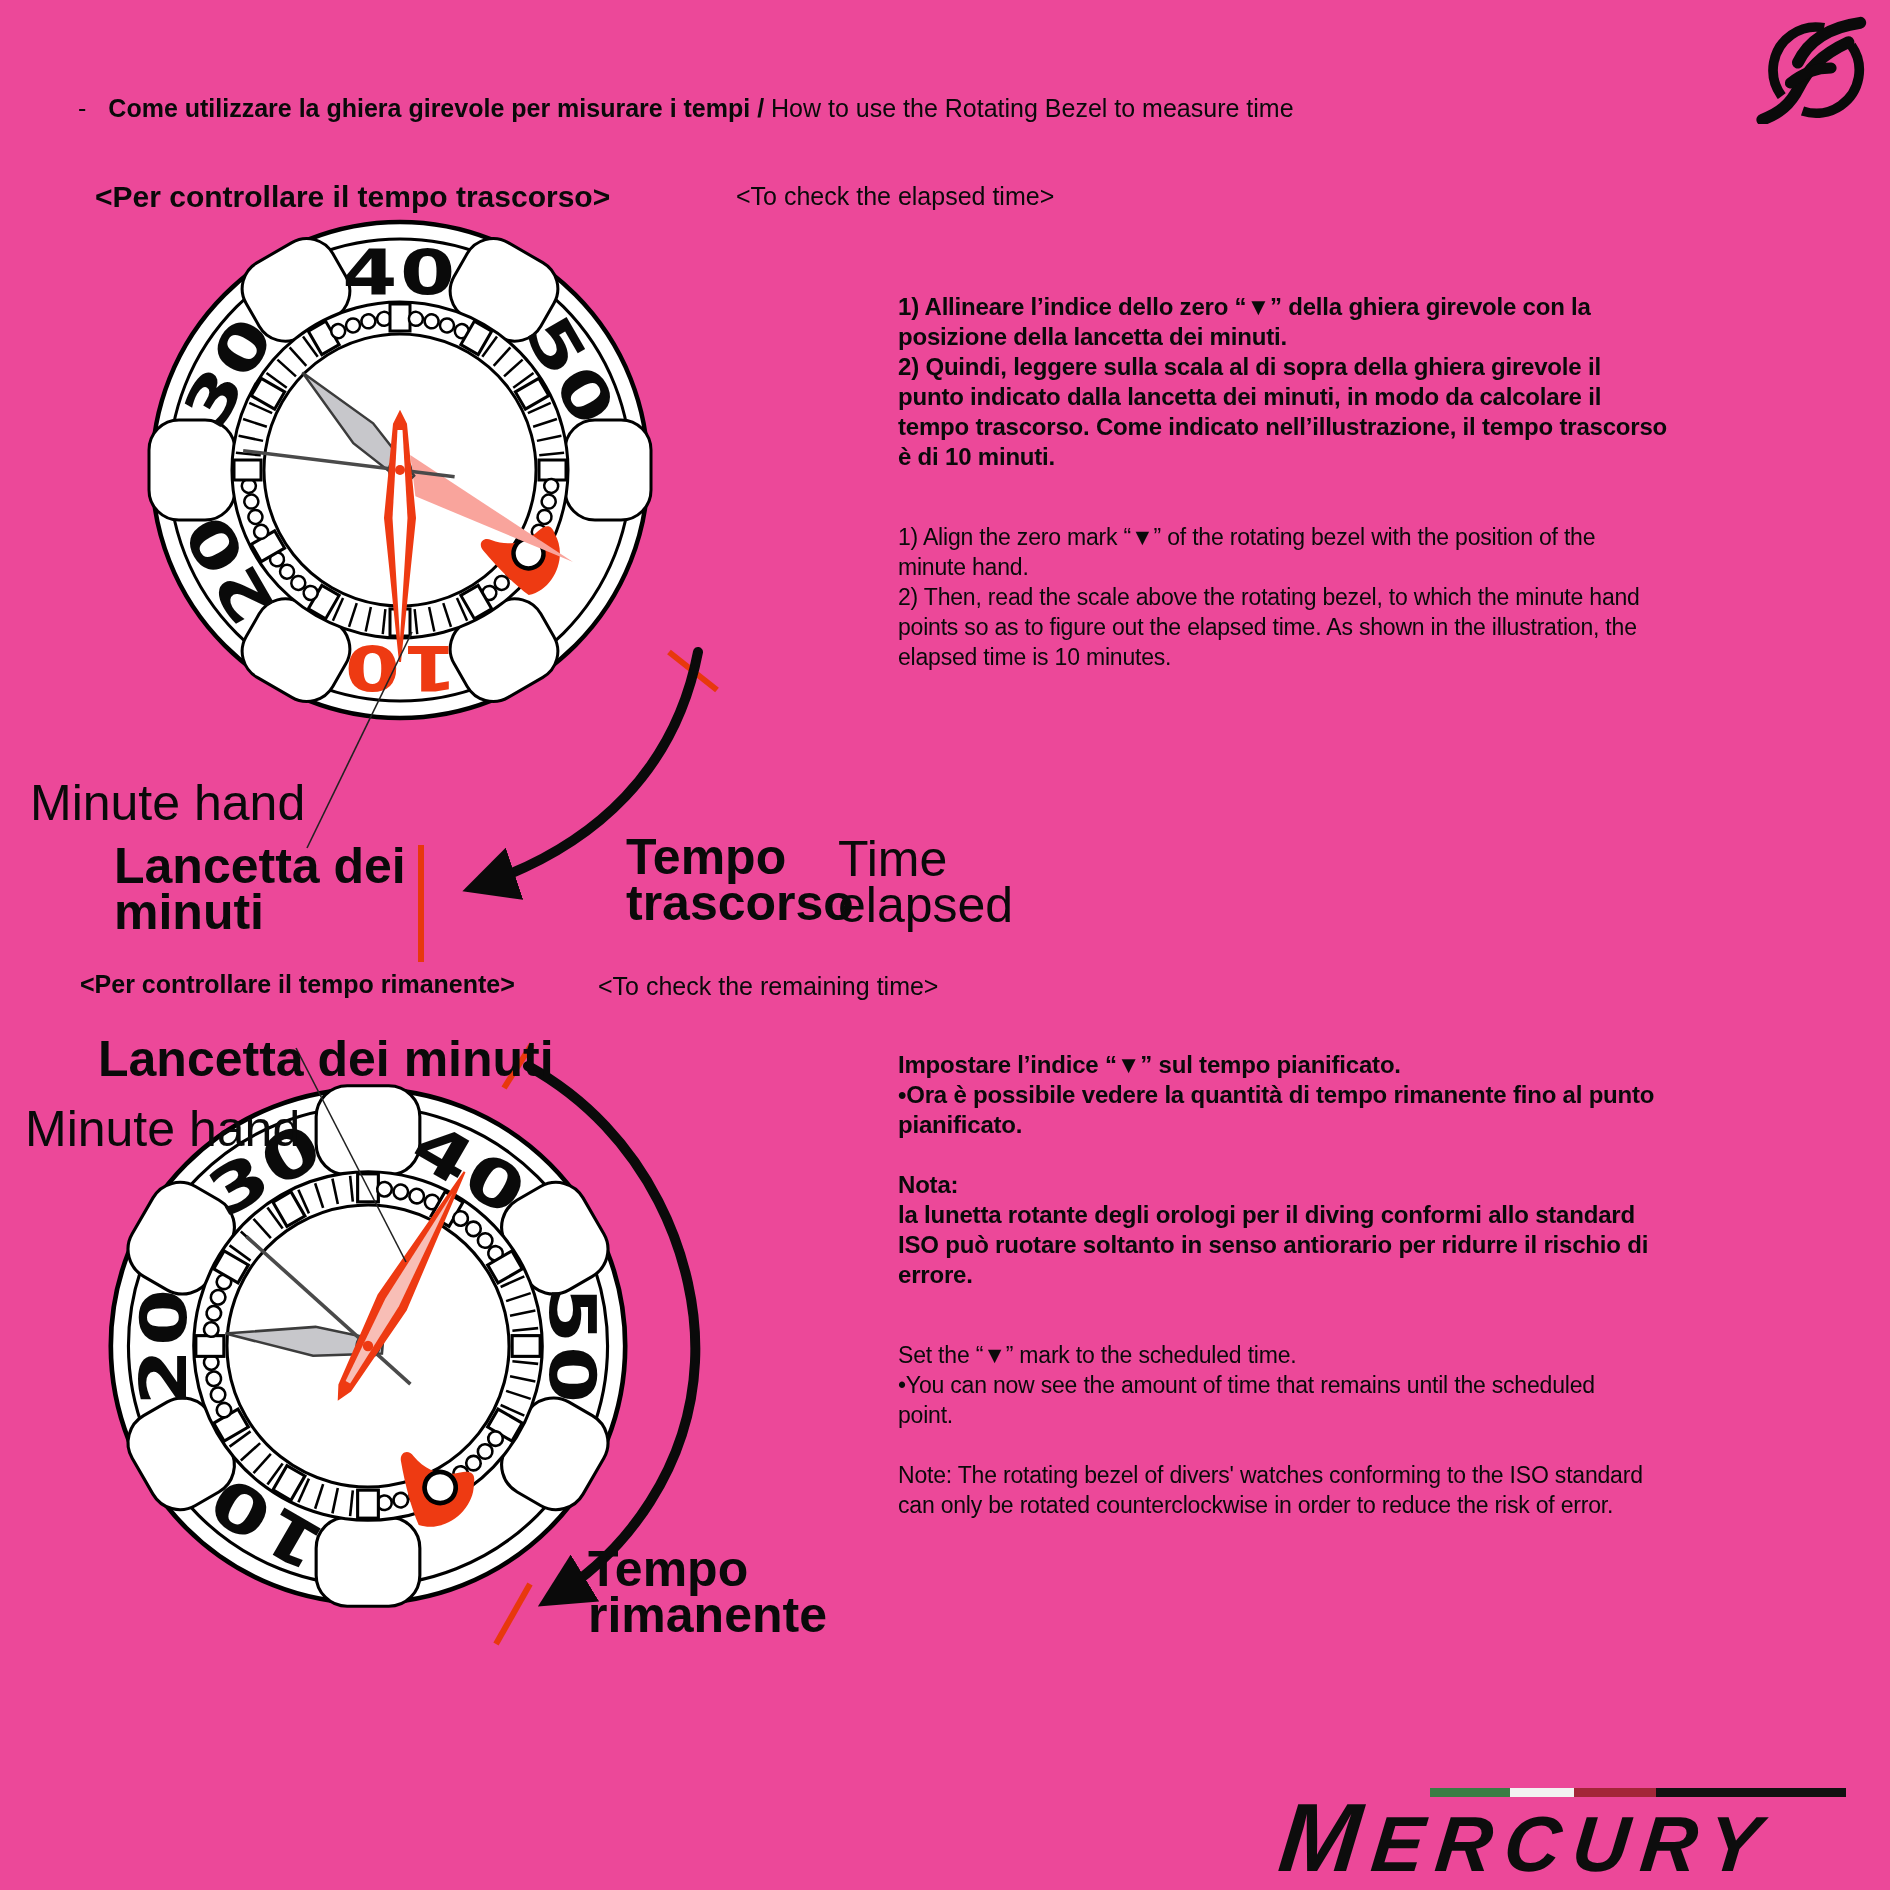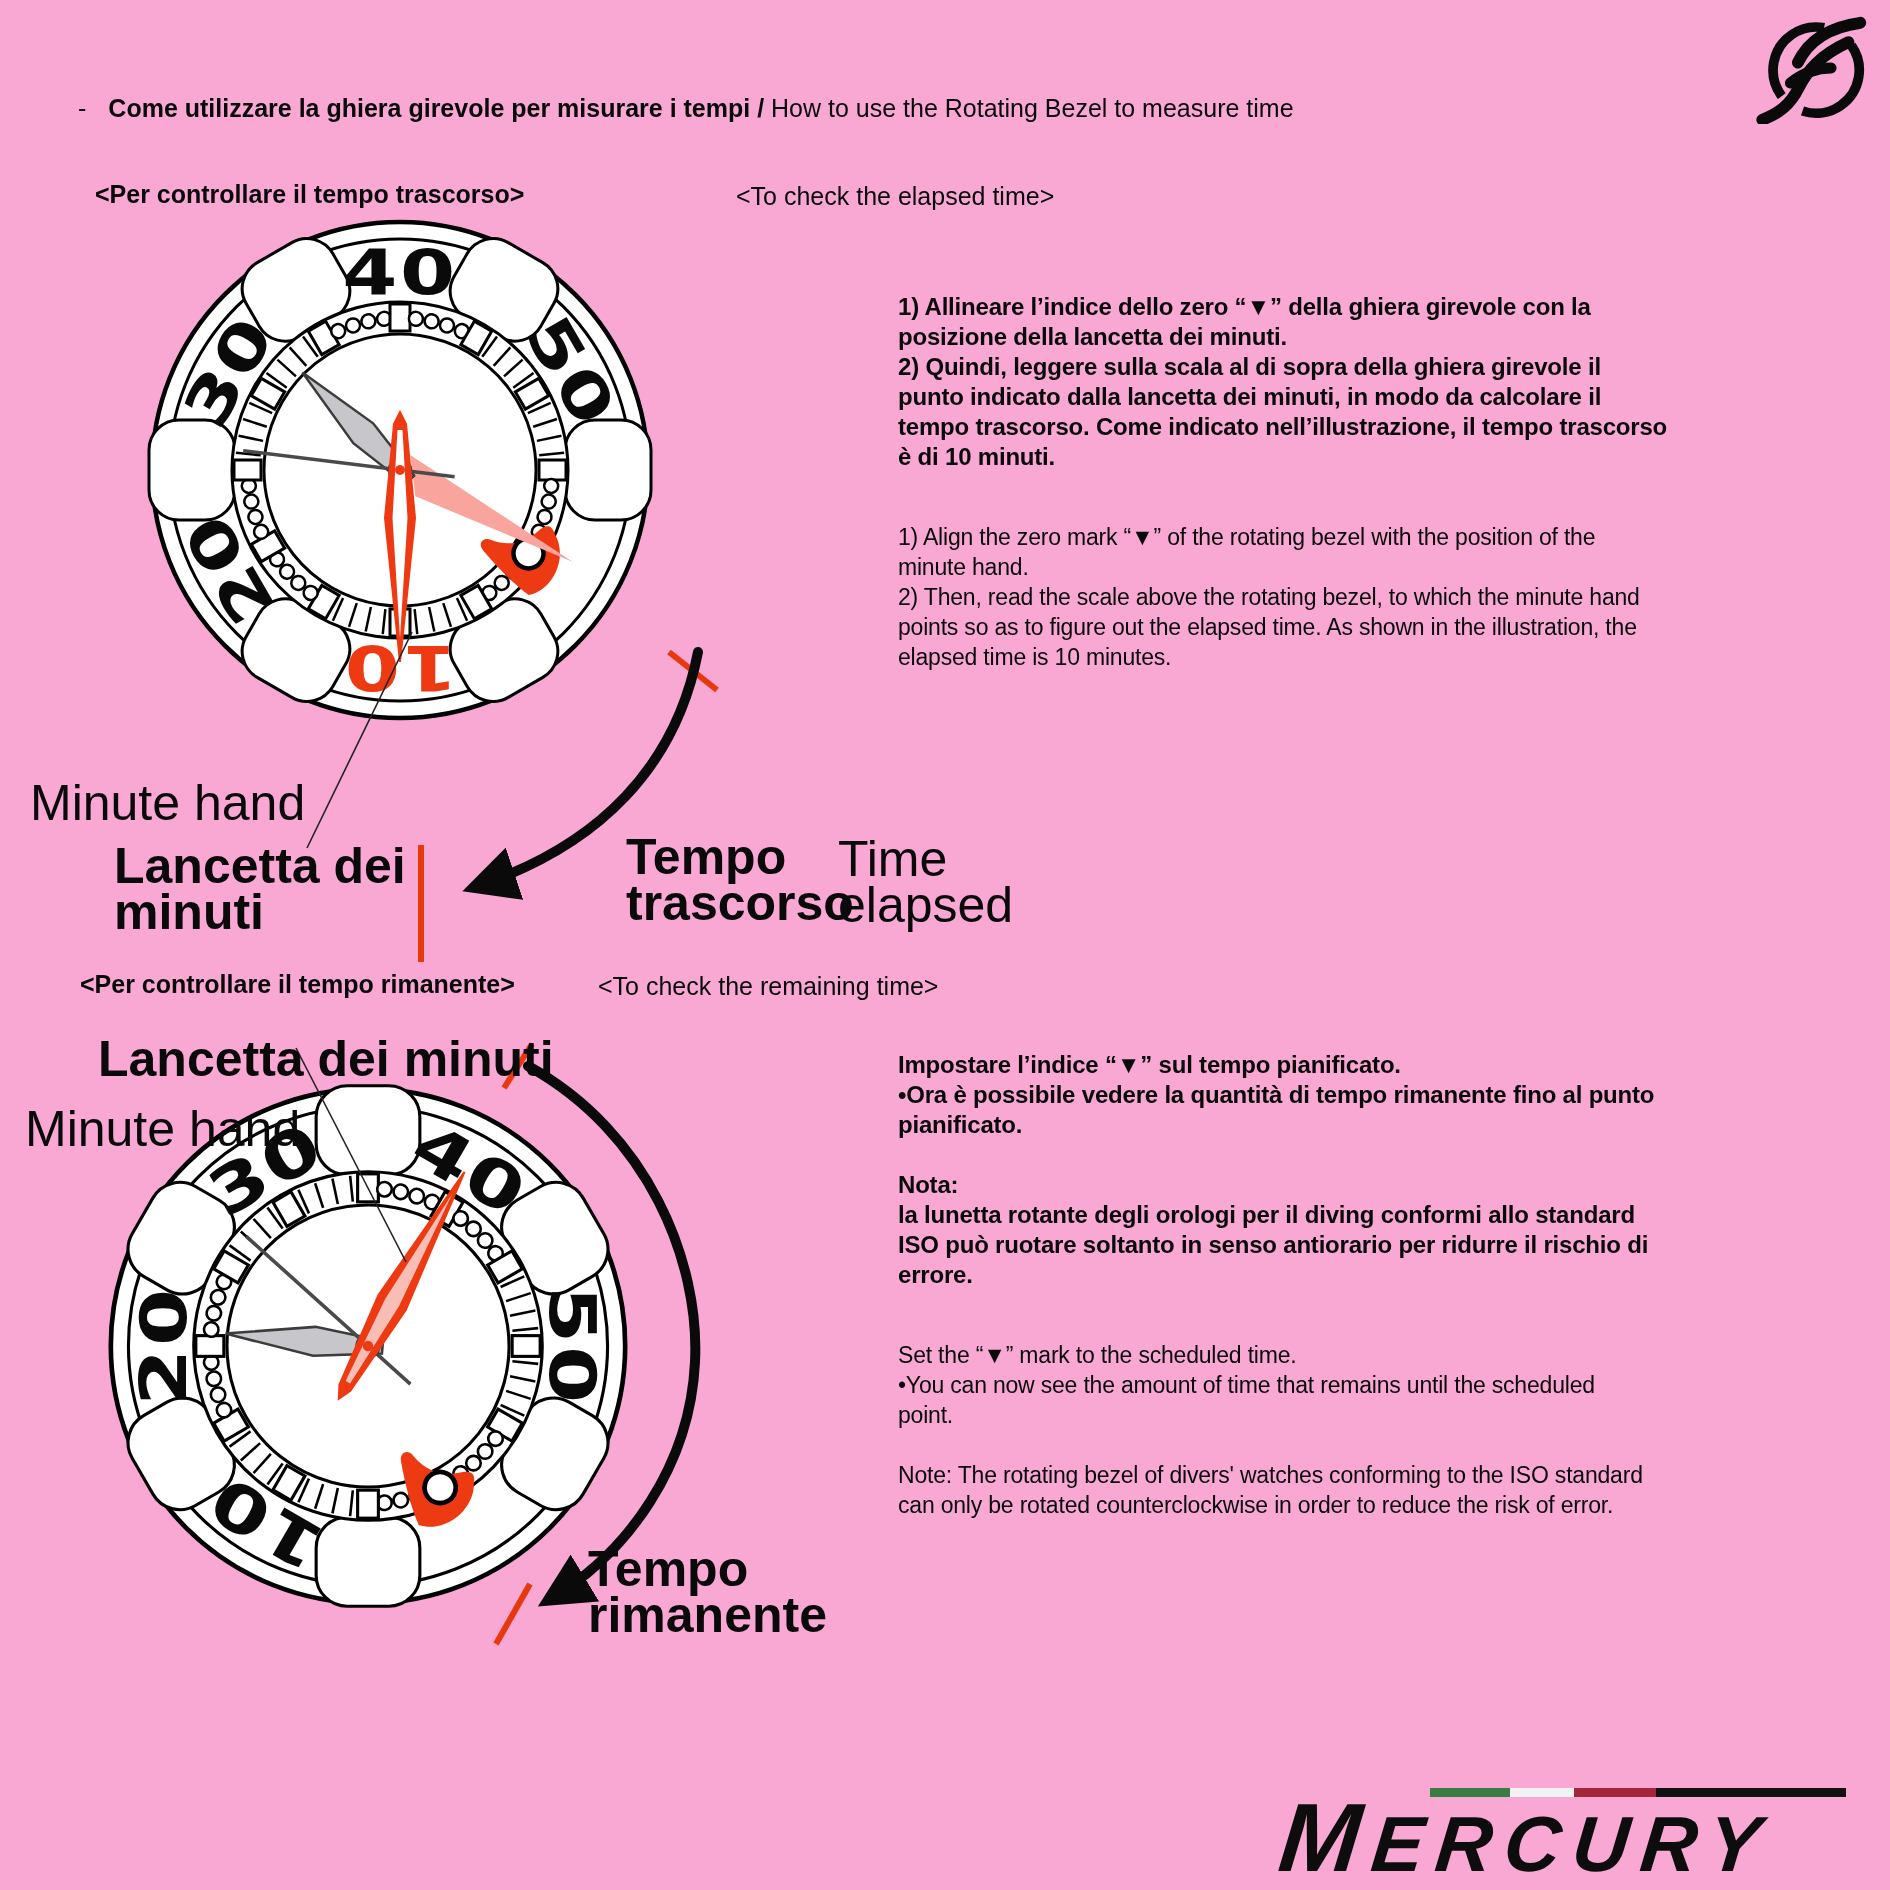--- a/index.html
+++ b/index.html
@@ -1,23 +1,23 @@
 <!DOCTYPE html>
 <html><head>
 <meta charset="utf-8">
 <style>
   html,body{margin:0;padding:0;background:#ffffff;}
-  #page{position:relative;width:1890px;height:1890px;background:#f9a8d4;overflow:hidden;
+  #page{position:relative;width:1890px;height:1890px;background:#ec4899;overflow:hidden;
         font-family:"Liberation Sans", sans-serif;color:#0a0a0a;text-decoration:underline;}
   .abs{position:absolute;}
   .pre{white-space:pre-line;}
   .b{font-weight:700;}
   #title-row{left:78px;top:94px;font-size:25px;}
   #title-row .dash{margin-right:22px;}
-  #h1-it{left:95px;top:180px;font-size:25px;}
+  #h1-it{left:95px;top:180px;font-size:30px;}
   #h1-en{left:700px;top:182px;font-size:25px;margin-left:36px;}
   #h2-it{left:80px;top:970px;font-size:25px;}
   #h2-en{left:598px;top:972px;font-size:25px;}
   .block{width:960px;font-size:24px;line-height:30px;letter-spacing:-0.2px;}
   #it-block-1{left:898px;top:292px;font-weight:700;}
   #en-block-1{left:898px;top:522px;font-size:23px;}
   #it-block-2{left:898px;top:1050px;font-weight:700;}
   #en-block-2{left:898px;top:1340px;font-size:23px;}
   .biglabel{font-size:50px;line-height:46px;}
   #lab-minutehand-1{left:30px;top:780px;}

